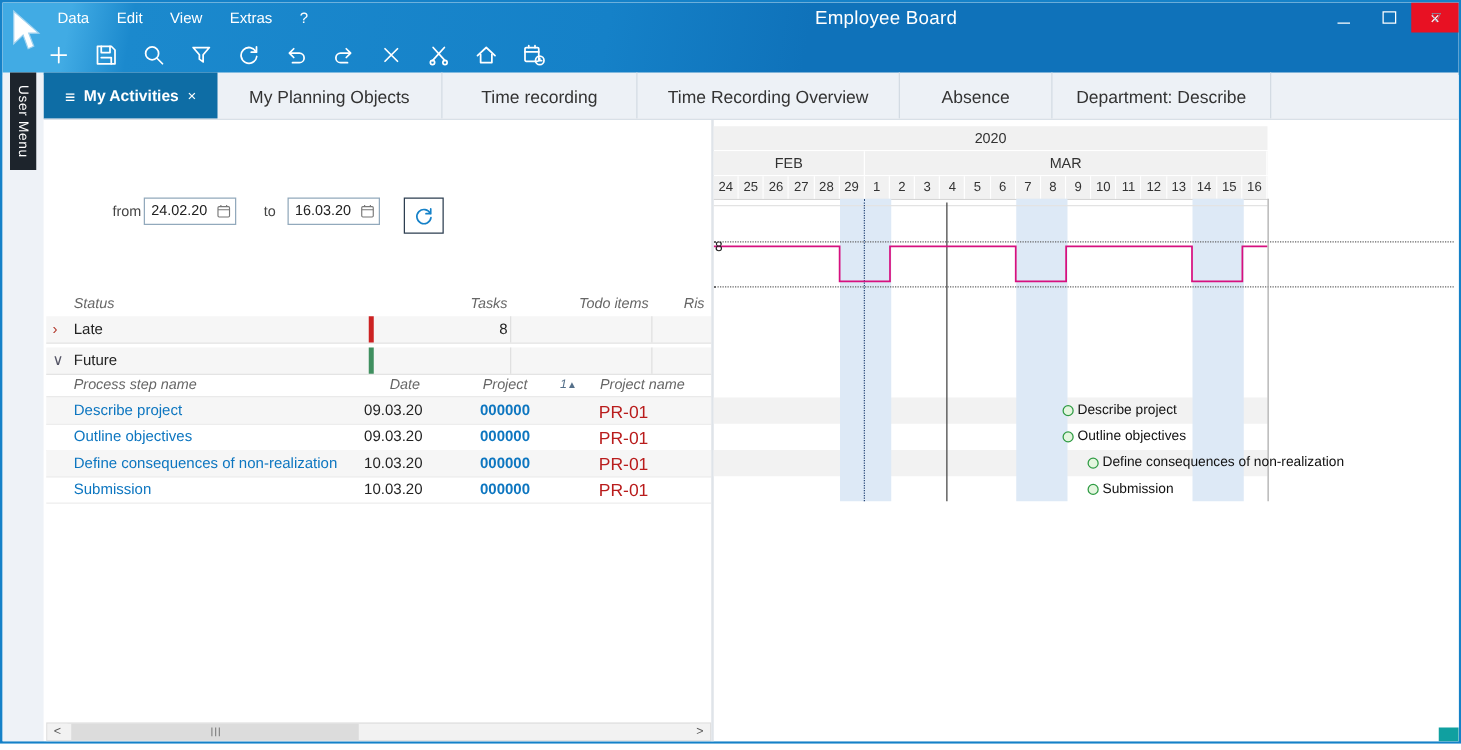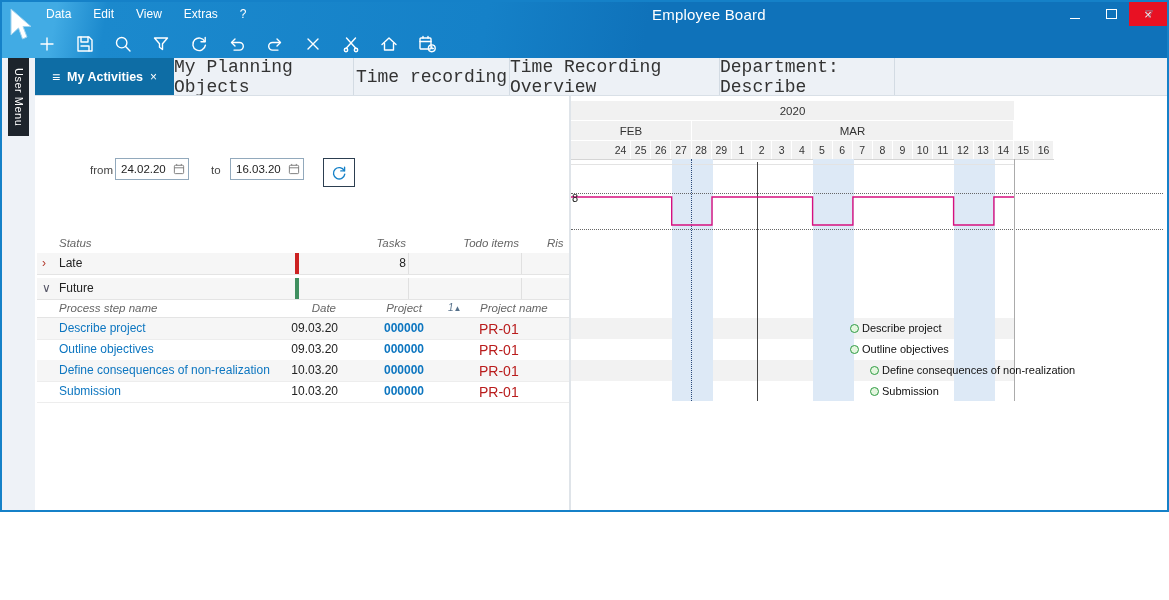--- a/index.html
+++ b/index.html
@@ -1,16 +1,16 @@
 <!DOCTYPE html>
 <html><head>
 <meta charset="utf-8">
 <style>
   html,body{margin:0;padding:0;background:#fff;font-family:"Liberation Sans",sans-serif;}
-  #win{position:relative;width:1169px;height:512px;box-sizing:border-box;border:2px solid #1581c8;background:#fff;overflow:hidden;}
+  #win{position:relative;width:1169px;height:595px;box-sizing:border-box;border:2px solid #1581c8;background:#fff;overflow:hidden;}
 
   
   #header{position:absolute;left:0;top:0;width:1165px;height:58px;
     background:linear-gradient(100deg,#41abe4 0px,#41abe4 55px,#1b89cd 105px,#1581c8 480px,#0f72ba 640px,#0f72ba 100%);}
   #titlebar{position:absolute;left:0;top:0;width:100%;height:26px;}
   #logo{position:absolute;left:6px;top:5px;width:26px;height:40px;}
   #menubar{position:absolute;left:44px;top:5px;display:flex;gap:22px;}
   .menu-item{color:#fff;font-size:12px;cursor:default;}
   #apptitle{position:absolute;left:650px;top:4px;color:#fff;font-size:15px;font-weight:normal;letter-spacing:.2px;}
   #wincontrols{position:absolute;right:0;top:0;display:flex;height:24px;}
@@ -26,21 +26,21 @@
   
   #leftrail{position:absolute;left:0;top:56px;width:33px;height:540px;background:#eef2f7;}
   #usermenu{position:absolute;left:6px;top:56px;width:21px;height:78px;background:#1d242c;color:#fff;
     writing-mode:vertical-rl;font-size:11px;display:flex;align-items:center;justify-content:center;letter-spacing:.5px;}
 
   
   #tabbar{position:absolute;left:33px;top:56px;width:1132px;height:37px;background:#edf1f6;display:flex;align-items:stretch;border-bottom:1px solid #d9e0e7;}
   #tab-active{width:139px;background:#0e6da5;color:#fff;display:flex;align-items:center;justify-content:center;gap:7px;font-size:12.5px;font-weight:bold;}
   #tab-active .hamb{font-size:14px;font-weight:normal;}
   #tab-active .tclose{font-size:12px;font-weight:normal;}
-  .tab{display:flex;align-items:center;justify-content:center;font-size:18px;color:#333;border-right:1px solid #d3dbe3;box-sizing:border-box;font-family:Liberation Mono, monospace;}
+  .tab{display:flex;align-items:center;justify-content:center;font-size:14px;color:#333;border-right:1px solid #d3dbe3;box-sizing:border-box;}
   #tab-overflow{position:absolute;right:14px;top:6px;color:#7f96ab;font-size:10px;}
 
   
   #content{position:absolute;left:33px;top:93px;width:1132px;height:503px;background:#fff;border-top:1px solid #d9e0e7;}
 
   
   .flabel{position:absolute;font-size:11.5px;color:#444;}
   .dinput{position:absolute;width:74px;height:22px;border:1px solid #92a9bc;box-sizing:border-box;display:flex;align-items:center;font-size:11.5px;color:#222;padding:0 3px 0 5px;background:#fff;}
   .dinput .dv{flex:1;}
   #btn-filter-refresh{position:absolute;left:288px;top:62px;width:30px;height:27px;border:1px solid #2c3e50;background:#fff;display:flex;align-items:center;justify-content:center;}
@@ -68,21 +68,21 @@
   #hthumb{position:absolute;left:19px;top:0;width:230px;height:13px;background:#dcdcdc;display:flex;align-items:center;justify-content:center;gap:2px;}
   #hthumb i{display:block;width:1px;height:7px;background:#888;}
 
   #splitter{position:absolute;left:534px;top:0;width:2px;height:503px;background:#dfe4e9;}
 
   
   .gband{position:absolute;left:536px;width:443px;background:#f1f1f1;}
   #gyear{top:5px;height:19px;display:flex;align-items:center;justify-content:center;font-size:11.5px;color:#333;}
   #gmonths{top:25px;height:19px;display:flex;}
   .mcell{display:flex;align-items:center;justify-content:center;font-size:11.5px;color:#333;background:#f1f1f1;border-right:1px solid #fff;box-sizing:border-box;}
-  #gdays{top:45px;height:18px;display:flex;border-bottom:1px solid #d5d5d5;box-sizing:content-box;padding-left:40px;}
+  #gdays{top:45px;height:18px;display:flex;border-bottom:1px solid #d5d5d5;box-sizing:content-box;}
   .dcell{flex:1;display:flex;align-items:center;justify-content:center;font-size:10.5px;color:#333;background:#f1f1f1;border-right:1px solid #fff;box-sizing:border-box;}
 
   
   .rowband{position:absolute;left:536px;width:443px;height:21px;background:#f2f2f2;}
   .wkband{position:absolute;top:63px;width:41px;height:242px;background:#dde9f6;}
   .dotline{position:absolute;left:536px;width:592px;height:0;border-top:1px dotted #666;}
   #today-line{position:absolute;left:656px;top:63px;width:0;height:242px;border-left:1px dotted #2a4a7a;}
   #marker-line{position:absolute;left:722px;top:66px;width:1px;height:239px;background:#444;}
   #gantt-right-edge{position:absolute;left:979px;top:63px;width:1px;height:242px;background:#ababab;}
   #gantt-top-edge{position:absolute;left:536px;top:68px;width:443px;height:1px;background:#e3e3e3;}
@@ -203,20 +203,21 @@
 
   <div id="tabbar">
     <div id="tab-active">
       <span class="hamb">≡</span>
       <span>My Activities</span>
       <span class="tclose">×</span>
     </div>
     <div class="tab" style="width:180px">My Planning Objects</div>
     <div class="tab" style="width:156px">Time recording</div>
     <div class="tab" style="width:210px">Time Recording Overview</div>
+    <div class="tab" style="width:122px">Absence</div>
     <div class="tab" style="width:175px">Department: Describe</div>
   </div>
   <div id="tab-overflow">▽</div>
 
   <div id="content">
 
     <span class="flabel" style="left:55px;top:68px">from</span>
     <div class="dinput" style="left:80px;top:62px">
       <span class="dv">24.02.20</span>
       <svg width="12" height="12" viewBox="0 0 13 13" style="stroke:#777;fill:none;stroke-width:1">

